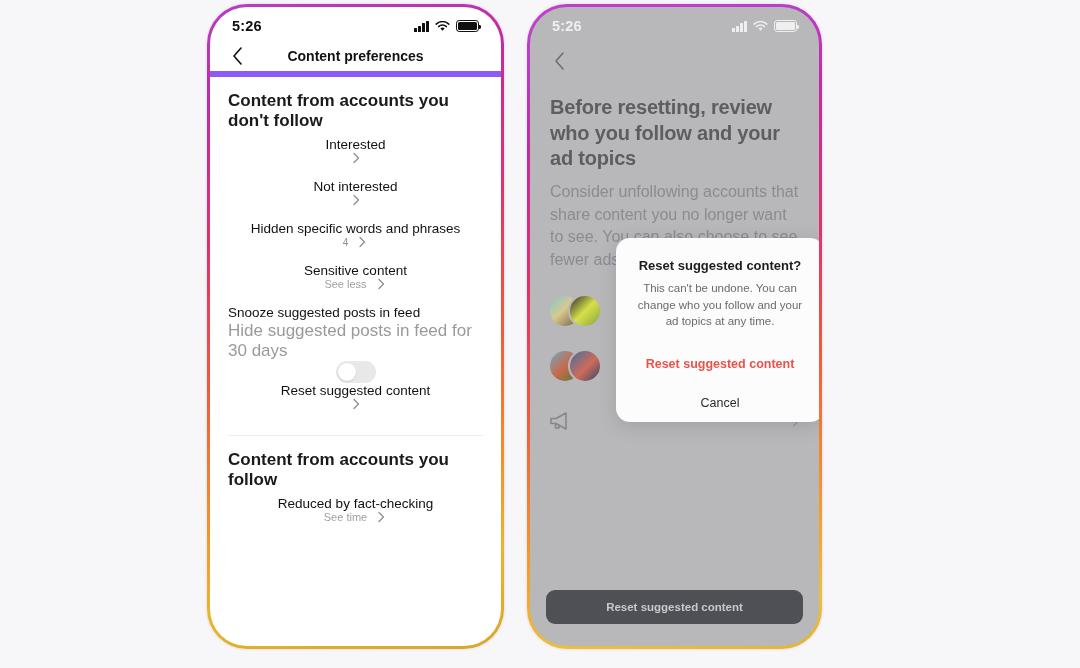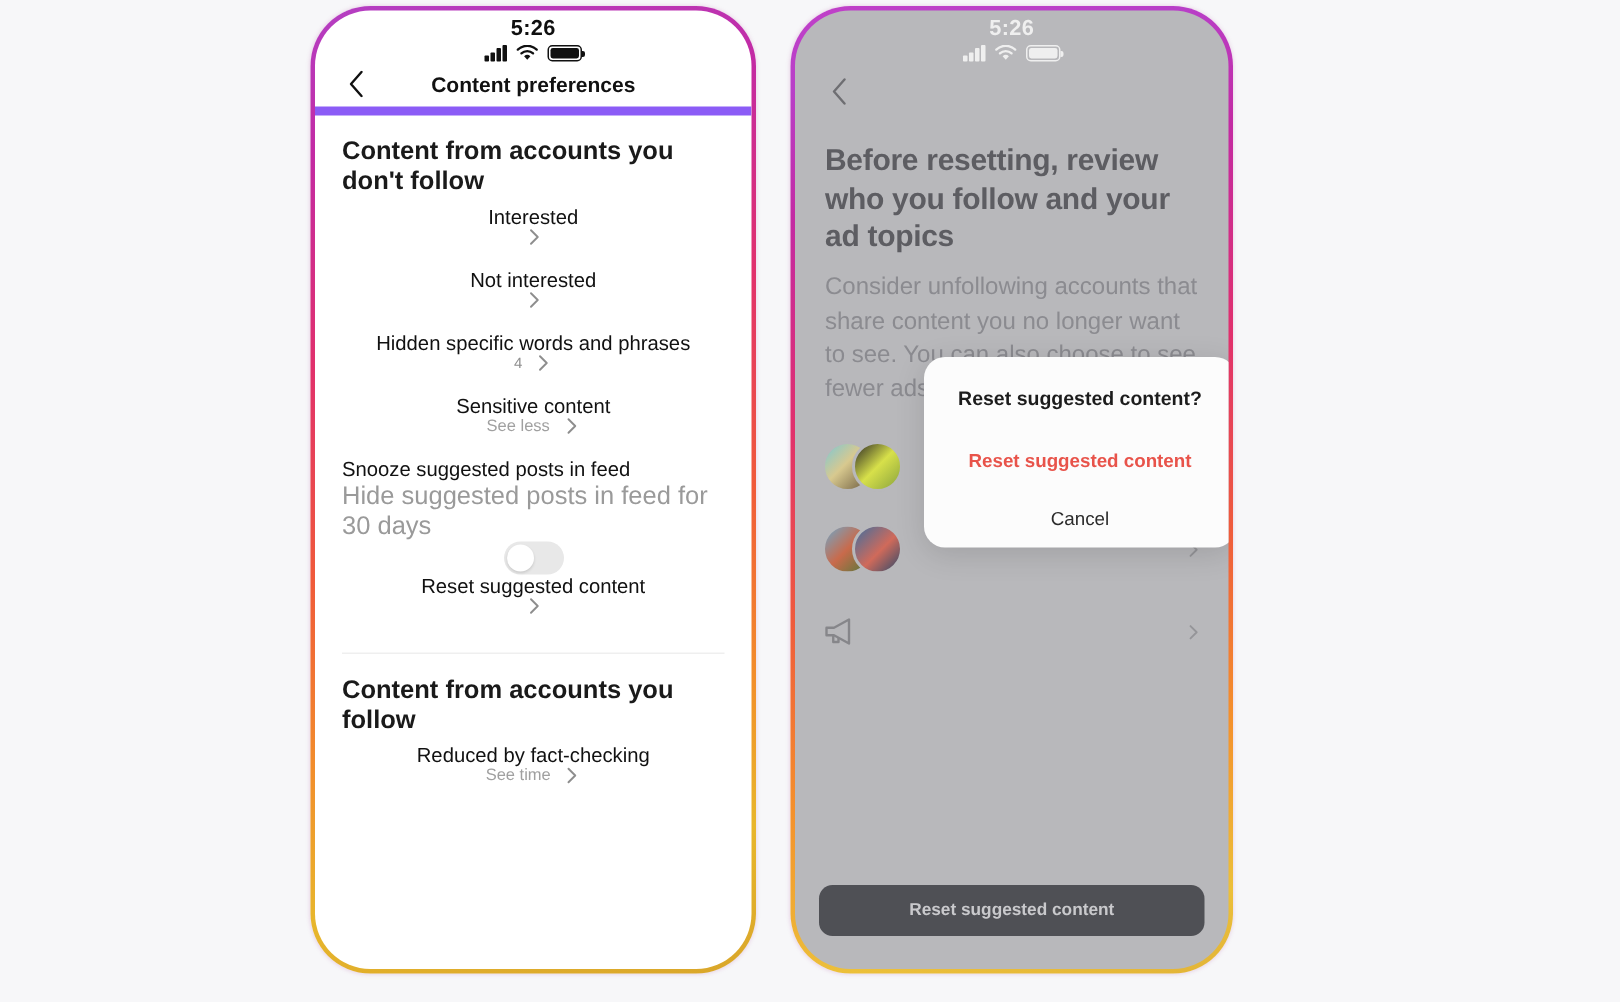--- a/index.html
+++ b/index.html
@@ -36,21 +36,21 @@
     background: linear-gradient(168deg,
        #c040c8 0%, #b83fc8 8%, #c32aa3 20%, #e1306c 40%,
        #ef5b3c 58%, #f4912c 76%, #ecc03a 92%, #e2b438 100%);
     box-shadow: 0 0 3px rgba(180,80,160,.25);
   }
   #phone-right .phone-inner { background: #b8b8bb; }
 
   
   .statusbar {
     height: 34px; display: flex; align-items: center;
-    justify-content: space-between; padding: 4px 22px 0 22px; flex-direction: column;
+    justify-content: space-between; padding: 4px 22px 0 22px;
   }
   .status-time { font-size: 14.5px; font-weight: 700; letter-spacing: .2px; color: #101010; }
   .status-icons { display: flex; align-items: center; gap: 6px; }
   .ico-signal { display: flex; align-items: flex-end; gap: 1.5px; height: 11px; }
   .ico-signal i { display:block; width: 2.6px; background: #101010; border-radius: .6px; }
   .ico-signal i:nth-child(1){ height: 4px; }
   .ico-signal i:nth-child(2){ height: 6px; }
   .ico-signal i:nth-child(3){ height: 8.5px; }
   .ico-signal i:nth-child(4){ height: 11px; }
   .ico-wifi { width: 15px; height: 11px; position: relative; }
@@ -367,20 +367,21 @@
       </div>
 
       <div class="cta-wrap">
         <div class="cta">Reset suggested content</div>
       </div>
 
       <div class="modal-scrim"></div>
       <div class="modal">
         <div class="modal-body">
           <div class="modal-title">Reset suggested content?</div>
+          <div class="modal-msg">This can't be undone. You can change who you follow and your ad topics at any time.</div>
         </div>
         <div class="modal-btn danger">Reset suggested content</div>
         <div class="modal-btn plain">Cancel</div>
       </div>
 
     </div>
   </div>
 
 </div>
 

